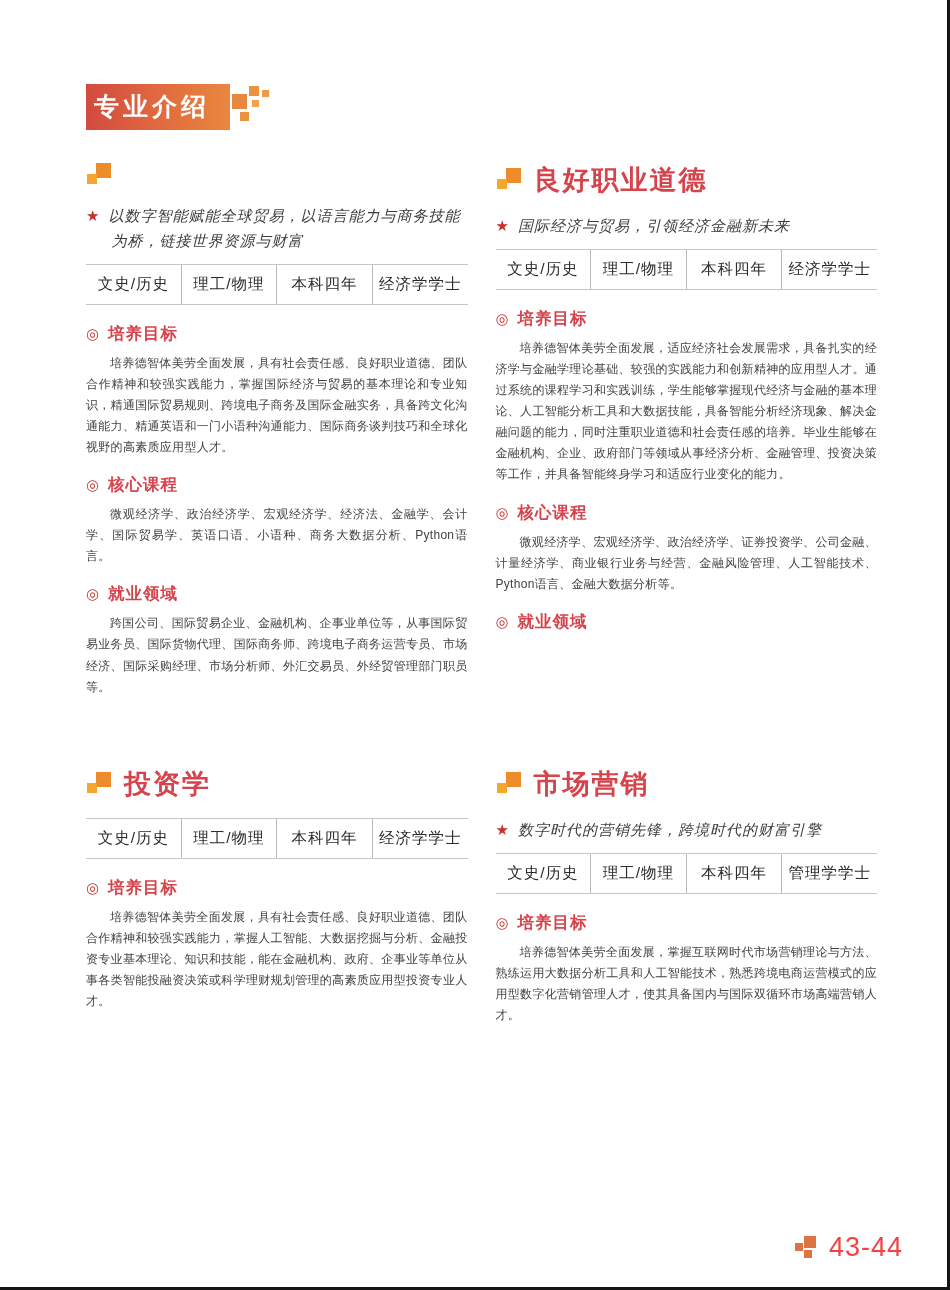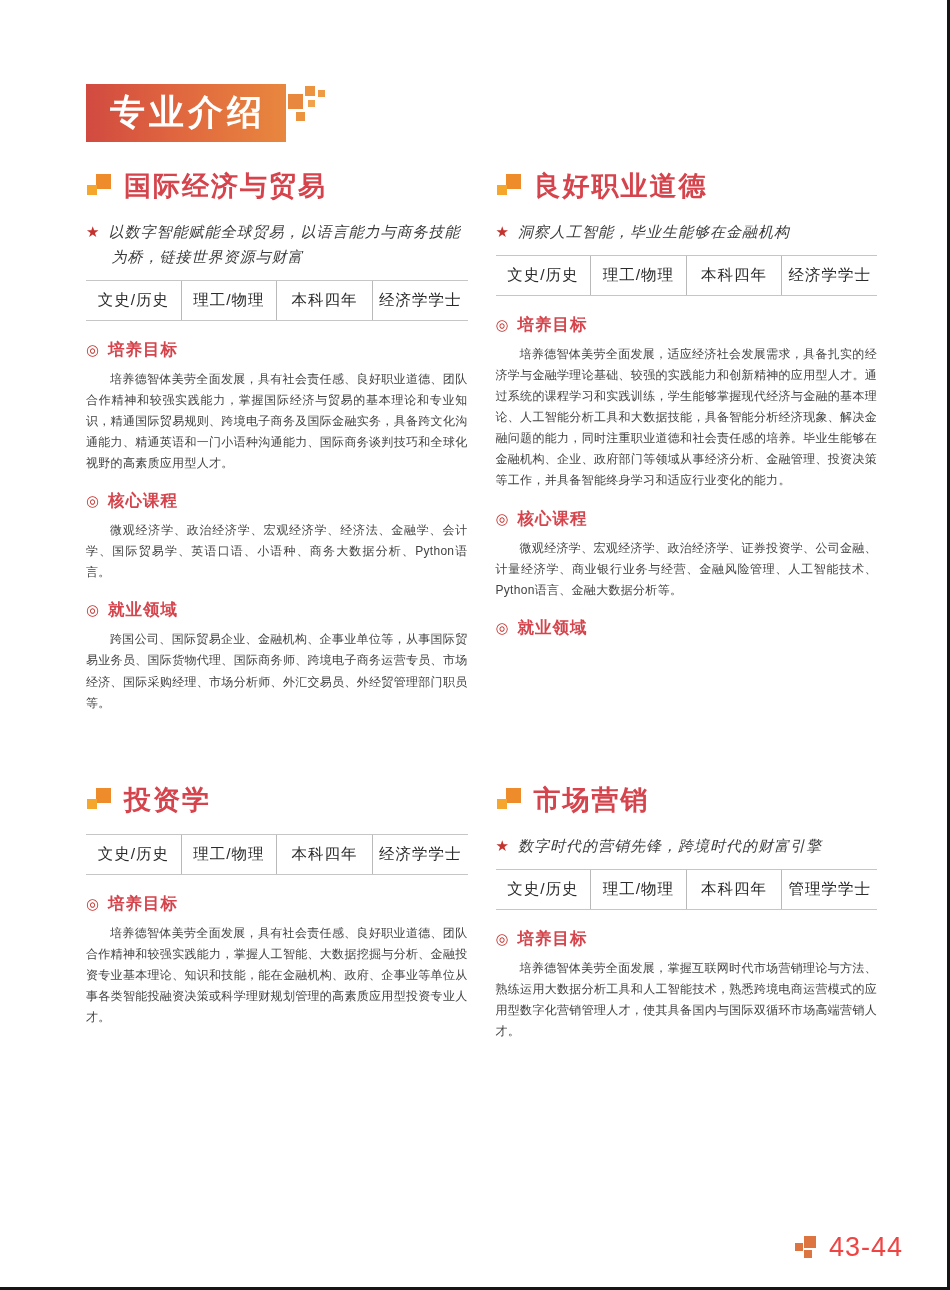--- a/index.html
+++ b/index.html
@@ -13,22 +13,22 @@
     border-bottom:3px solid #151515;
     position:relative;
     overflow:hidden;
   }
   .page{padding:84px 70px 0 86px;}
 
   
   .banner{display:flex;align-items:flex-start;margin-bottom:26px;}
   .banner-box{
     background:linear-gradient(90deg,#d14a40 0%,#e0663f 45%,#e8873e 100%);
-    color:#ffffff;font-size:35px;font-weight:bold;
-    padding:7px 20px 9px 24px;letter-spacing:4px;line-height:1.2;
+    color:#ffffff;font-size:25px;font-weight:bold;
+    padding:7px 20px 9px 8px;letter-spacing:4px;line-height:1.2;
   }
   .banner-deco{margin-left:2px;margin-top:2px;}
 
   
   .columns{display:grid;grid-template-columns:1fr 1fr;column-gap:28px;row-gap:52px;}
 
   
   .major-title{
     display:flex;align-items:center;gap:12px;
     font-size:27px;font-weight:bold;color:#d5444c;
@@ -97,21 +97,20 @@
   <div class="columns">
 
     <section class="major">
       <h2 class="major-title">
         <span class="pixel-icon">
           <svg width="26" height="26" viewBox="0 0 26 26">
             <rect x="10" y="1" width="15" height="15" fill="#ee8b2a"></rect>
             <rect x="1" y="12" width="10" height="10" fill="#f5a62c"></rect>
           </svg>
         </span>
-        <span>国际经济与贸易</span>
       </h2>
       <p class="tagline"><span class="star">★</span><span>以数字智能赋能全球贸易，以语言能力与商务技能为桥，链接世界资源与财富</span></p>
       <div class="info-row">
         <span class="info-cell">文史/历史</span>
         <span class="info-cell">理工/物理</span>
         <span class="info-cell">本科四年</span>
         <span class="info-cell">经济学学士</span>
       </div>
       <div class="block">
         <h3 class="block-head">
@@ -139,21 +138,21 @@
     <section class="major">
       <h2 class="major-title">
         <span class="pixel-icon">
           <svg width="26" height="26" viewBox="0 0 26 26">
             <rect x="10" y="1" width="15" height="15" fill="#ee8b2a"></rect>
             <rect x="1" y="12" width="10" height="10" fill="#f5a62c"></rect>
           </svg>
         </span>
         <span>良好职业道德</span>
       </h2>
-      <p class="tagline"><span class="star">★</span><span>洞察人工智能，毕业生能够在金融机构</span></p>
+      <p class="tagline"><span class="star">★</span><span>国际经济与贸易，引领经济金融新未来</span></p>
       <div class="info-row">
         <span class="info-cell">文史/历史</span>
         <span class="info-cell">理工/物理</span>
         <span class="info-cell">本科四年</span>
         <span class="info-cell">经济学学士</span>
       </div>
       <div class="block">
         <h3 class="block-head">
             <span class="ring">◎</span>
             <span>培养目标</span>

